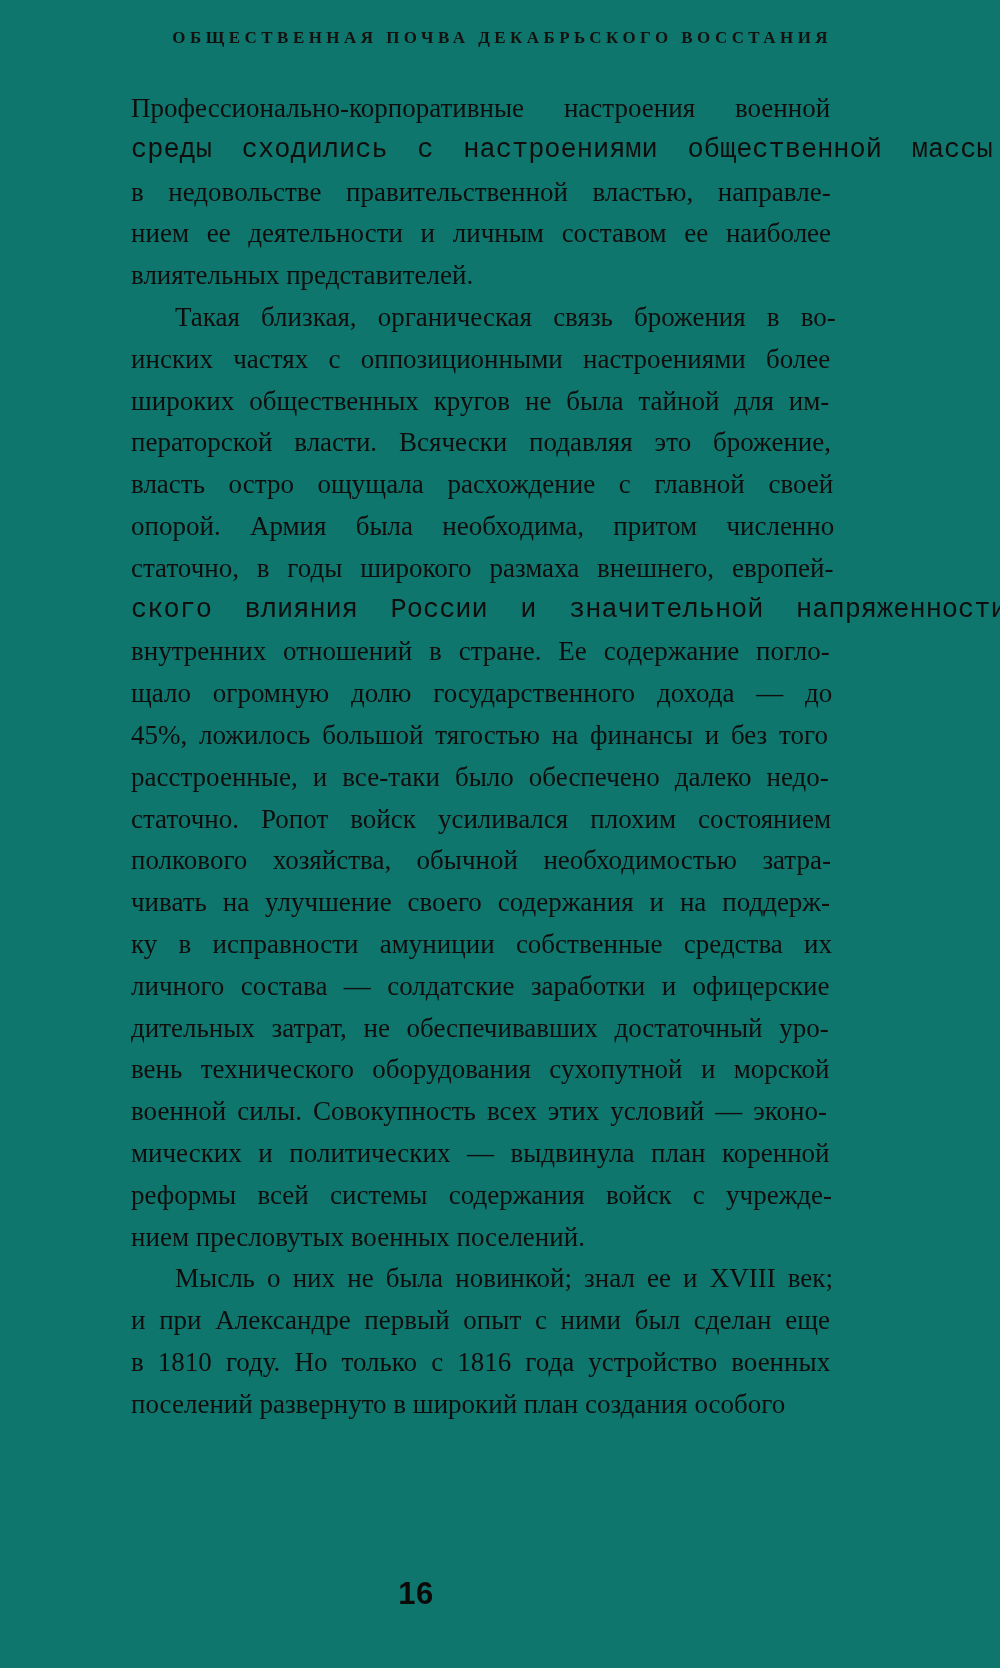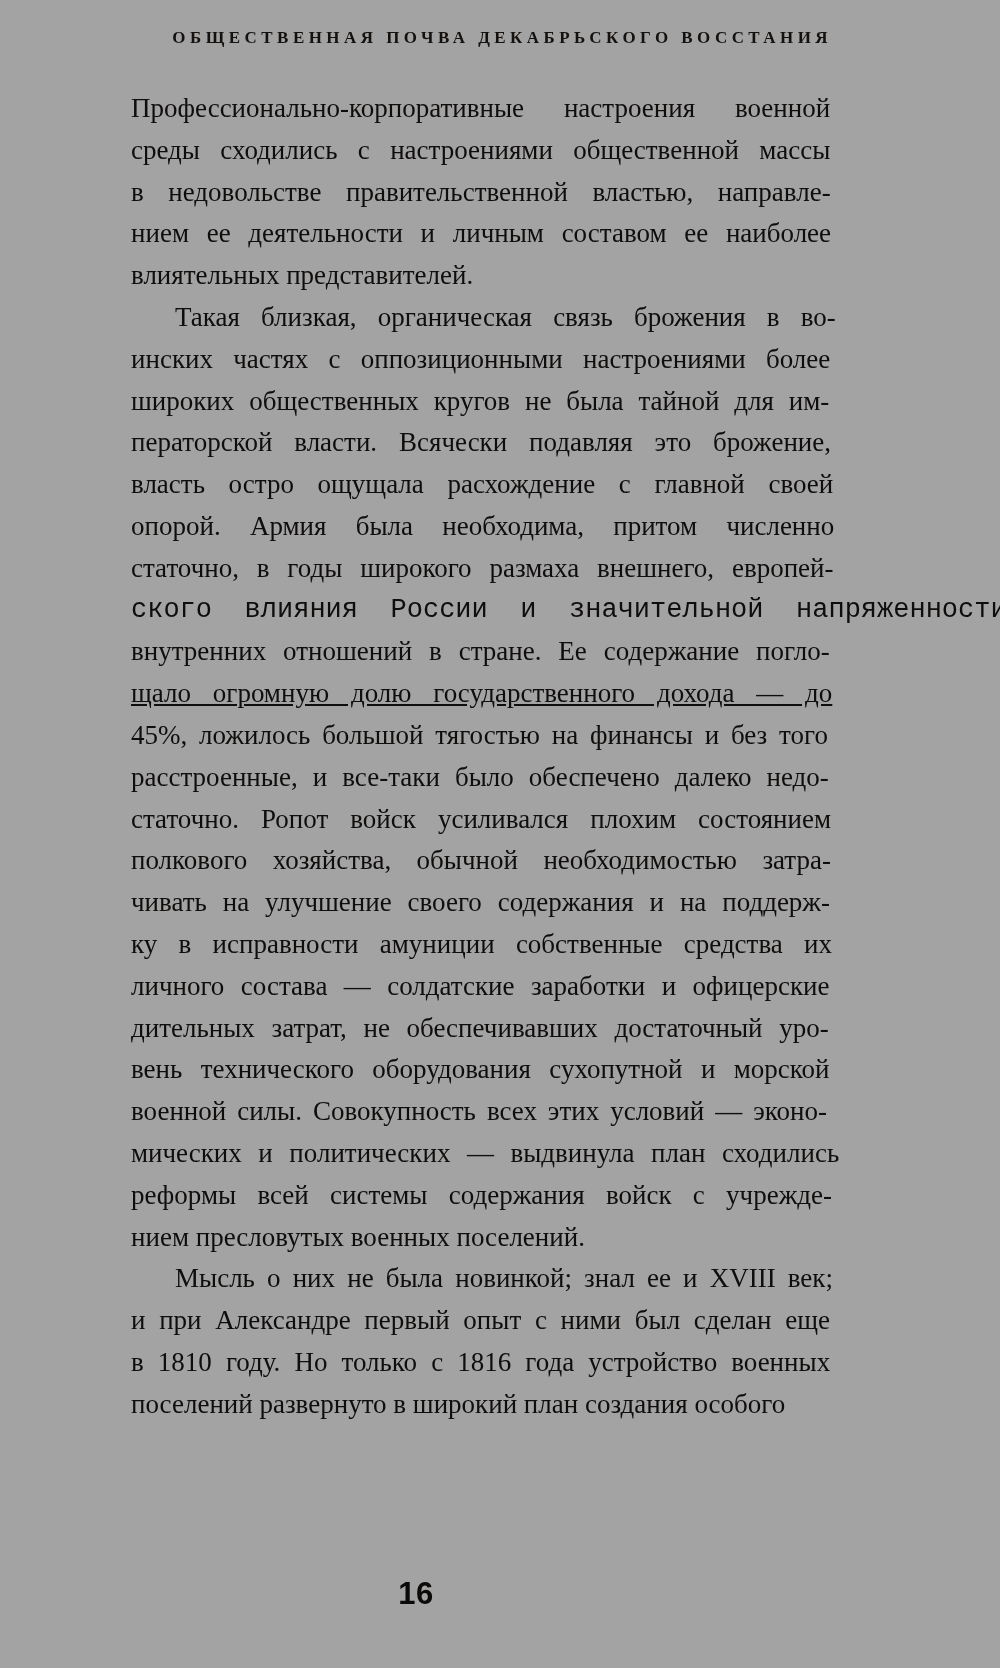--- a/index.html
+++ b/index.html
@@ -14,21 +14,21 @@
     position: relative;
     overflow: hidden;
     font-family: "Liberation Serif", "DejaVu Serif", serif;
     color: #0d0d0d;
     -webkit-font-smoothing: antialiased;
   }
 
   .page {
     position: absolute;
     inset: 0;
-    background: #a3a3a3;
+    background: #0f766e;
   }
 
   
   .running-head {
     position: absolute;
     top: 27px;
     left: 0;
     width: 1000px;
     text-align: center;
     font-family: "Liberation Serif", "DejaVu Serif", serif;
@@ -98,48 +98,48 @@
 <body>
 
 <div class="page">
 
   <div class="running-head">ОБЩЕСТВЕННАЯ ПОЧВА ДЕКАБРЬСКОГО ВОССТАНИЯ</div>
 
   <div class="textblock">
 
     <div class="lines para">
       <span class="line" style="word-spacing: 33.13px;">Профессионально-корпоративные настроения военной</span>
-      <span class="line" style="word-spacing: 13.56px;">среды сходились с настроениями общественной массы</span>
+      <span class="line" style="word-spacing: 13.56px; font-family: Liberation Mono, monospace;">среды сходились с настроениями общественной массы</span>
       <span class="line" style="word-spacing: 17.77px;">в недовольстве правительственной властью, направле-</span>
       <span class="line" style="word-spacing: 10.95px;">нием ее деятельности и личным составом ее наиболее</span>
       <span class="line">влиятельных представителей.</span>
     </div>
 
     <div class="lines para">
       <span class="line" style="padding-left: 44px; word-spacing: 14.39px;">Такая близкая, органическая связь брожения в во-</span>
       <span class="line" style="word-spacing: 13.54px;">инских частях с оппозиционными настроениями более</span>
       <span class="line" style="word-spacing: 8.13px;">широких общественных кругов не была тайной для им-</span>
       <span class="line" style="word-spacing: 15.16px;">ператорской власти. Всячески подавляя это брожение,</span>
       <span class="line" style="word-spacing: 16.92px;">власть остро ощущала расхождение с главной своей</span>
       <span class="line" style="word-spacing: 22.51px;">опорой. Армия была необходима, притом численно</span>
       <span class="line" style="word-spacing: 11.09px;">статочно, в годы широкого размаха внешнего, европей-</span>
       <span class="line" style="word-spacing: 16.35px; font-family: Liberation Mono, monospace;">ского влияния России и значительной напряженности</span>
       <span class="line" style="word-spacing: 10.16px;">внутренних отношений в стране. Ее содержание погло-</span>
-      <span class="line" style="word-spacing: 15.07px; text-decoration: underline;">щало огромную долю государственного дохода — до</span>
+      <span class="line" style="word-spacing: 15.07px;">щало огромную долю государственного дохода — до</span>
       <span class="line" style="word-spacing: 5.02px;">45%, ложилось большой тягостью на финансы и без того</span>
       <span class="line" style="word-spacing: 8.33px;">расстроенные, и все-таки было обеспечено далеко недо-</span>
       <span class="line" style="word-spacing: 15.29px;">статочно. Ропот войск усиливался плохим состоянием</span>
       <span class="line" style="word-spacing: 18.7px;">полкового хозяйства, обычной необходимостью затра-</span>
       <span class="line" style="word-spacing: 9.17px;">чивать на улучшение своего содержания и на поддерж-</span>
       <span class="line" style="word-spacing: 14.53px;">ку в исправности амуниции собственные средства их</span>
       <span class="line" style="word-spacing: 9.66px;">личного состава — солдатские заработки и офицерские</span>
       <span class="line" style="word-spacing: 9.89px;">дительных затрат, не обеспечивавших достаточный уро-</span>
       <span class="line" style="word-spacing: 11.63px;">вень технического оборудования сухопутной и морской</span>
       <span class="line" style="word-spacing: 4.21px;">военной силы. Совокупность всех этих условий — эконо-</span>
-      <span class="line" style="word-spacing: 9.79px;">мических и политических — выдвинула план сходились</span>
+      <span class="line" style="word-spacing: 9.79px;">мических и политических — выдвинула план коренной</span>
       <span class="line" style="word-spacing: 14.54px;">реформы всей системы содержания войск с учрежде-</span>
       <span class="line">нием пресловутых военных поселений.</span>
     </div>
 
     <div class="lines para">
       <span class="line" style="padding-left: 44px; word-spacing: 5.37px;">Мысль о них не была новинкой; знал ее и XVIII век;</span>
       <span class="line" style="word-spacing: 6.96px;">и при Александре первый опыт с ними был сделан еще</span>
       <span class="line" style="word-spacing: 7.33px;">в 1810 году. Но только с 1816 года устройство военных</span>
       <span class="line">поселений развернуто в широкий план создания особого</span>
     </div>

